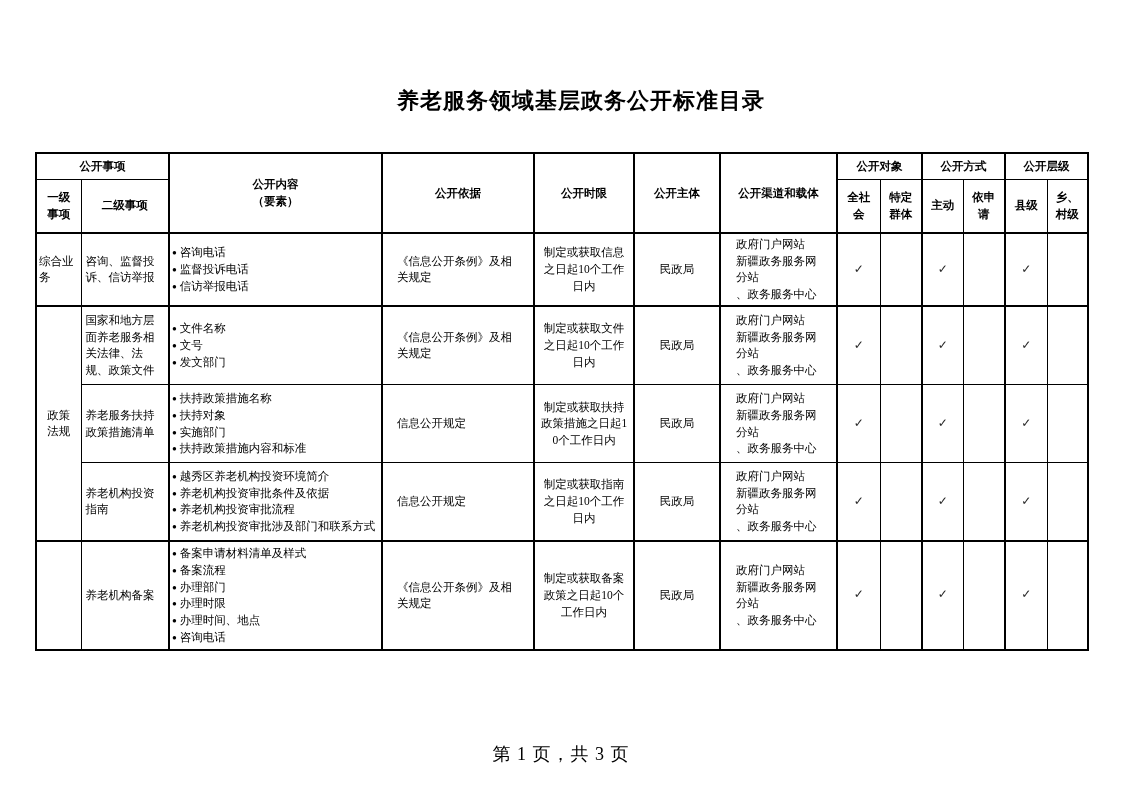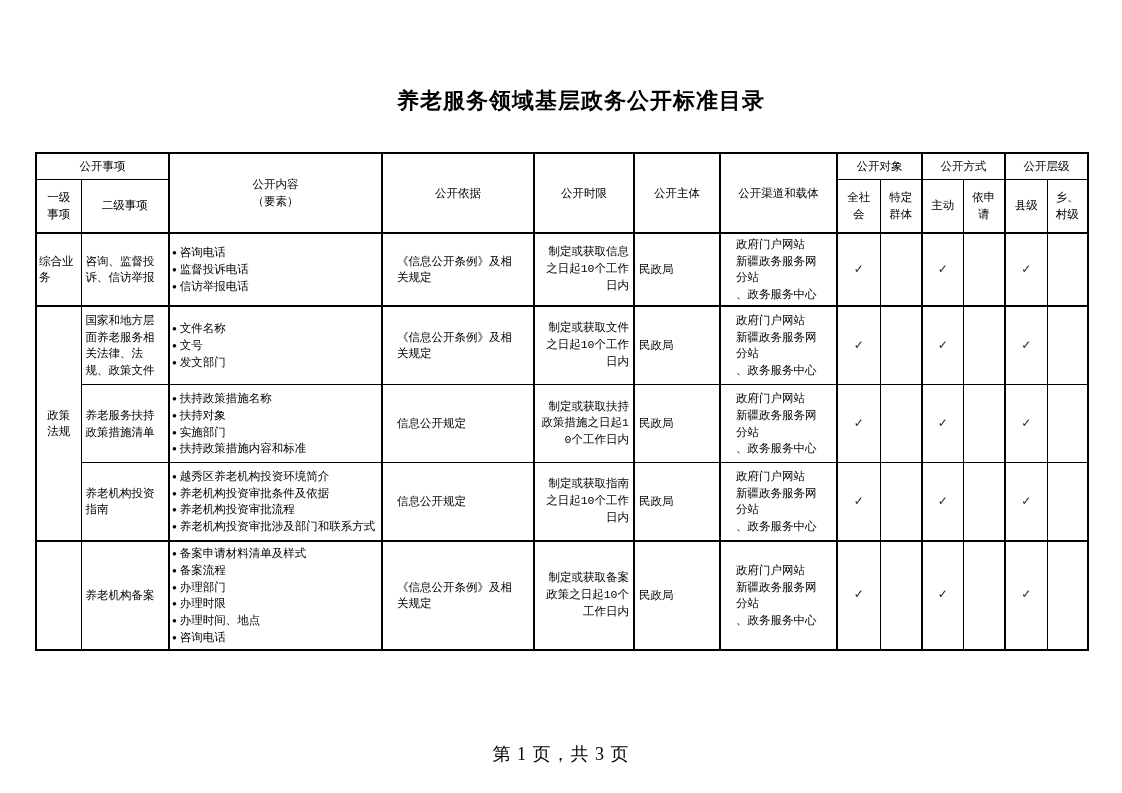--- a/index.html
+++ b/index.html
@@ -15,35 +15,35 @@
   table.std{
     position:absolute;left:35px;top:152px;width:1052px;
     border-collapse:collapse;table-layout:fixed;
     font-size:11.5px;line-height:1.45;
     border:2px solid #000;
   }
   .std th,.std td{
     border:1px solid #000;padding:2px 3px;vertical-align:middle;
     font-weight:normal;word-break:break-all;overflow:hidden;
   }
-  .std th{text-align:center;padding:2px 1px;}
+  .std th{text-align:center;padding:2px 1px;font-weight:bold;}
   .bl2{border-left-width:2px !important;}
   .bt2{border-top-width:2px !important;}
   .preline{white-space:pre-line;}
   .hr1{height:26px;} .hr2{height:54px;}
   .r1{height:61px;} .r2{height:79px;} .r3{height:78px;} .r4{height:78px;} .r5{height:109px;}
   td.c-g1{text-align:left;padding:2px 2px;margin-top:32px;}
   td.c-g2{text-align:center;padding:2px 7px;}
   td.c-l2{text-align:left;padding:2px 4px;}
   td.c-content{text-align:left;padding:2px 2px;}
   .content-line{display:flex;align-items:baseline;}
   .content-line .bullet{flex:0 0 auto;font-size:8px;margin-right:3px;position:relative;top:-1px;}
   td.c-basis{text-align:left;padding:2px 14px;}
-  td.c-deadline{text-align:right;padding:2px 4px;font-family:Liberation Mono, monospace;}
-  td.c-subject{text-align:left;padding:2px 4px;}
+  td.c-deadline{text-align:center;padding:2px 4px;}
+  td.c-subject{text-align:center;padding:2px 4px;}
   td.c-channels{text-align:left;padding:2px 15px;}
   td.chk{text-align:center;font-size:12px;color:#2a2a2a;}
   .footer{
     position:absolute;top:742px;left:0;width:1122px;text-align:center;
     font-size:18px;letter-spacing:1px;
   }
 </style>
 </head>
 <body>
 

